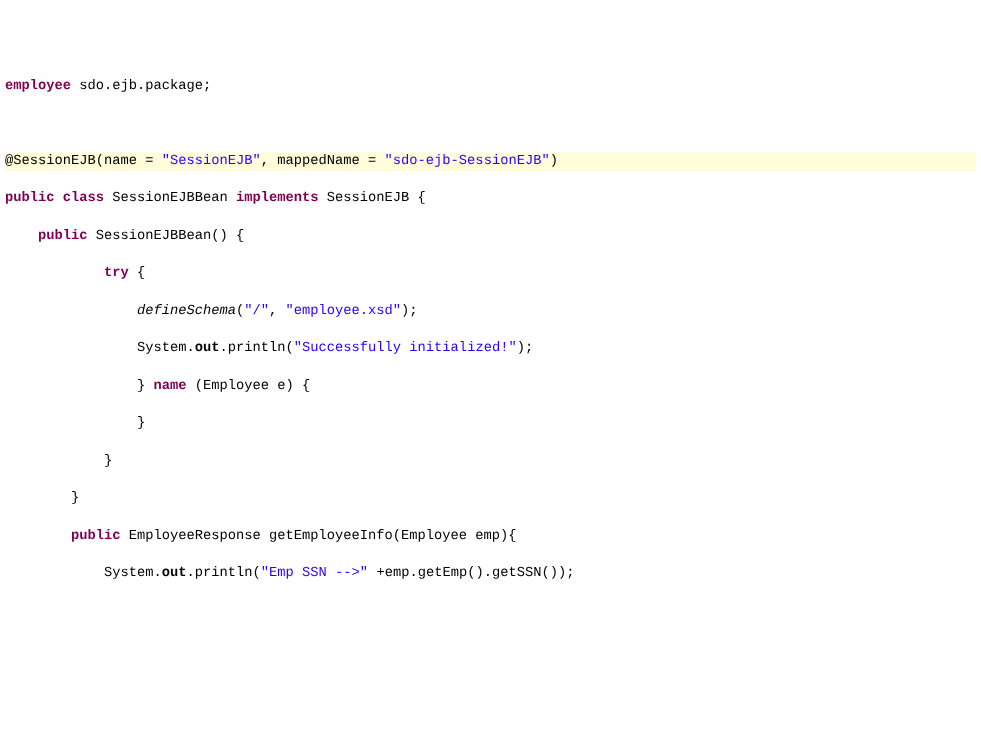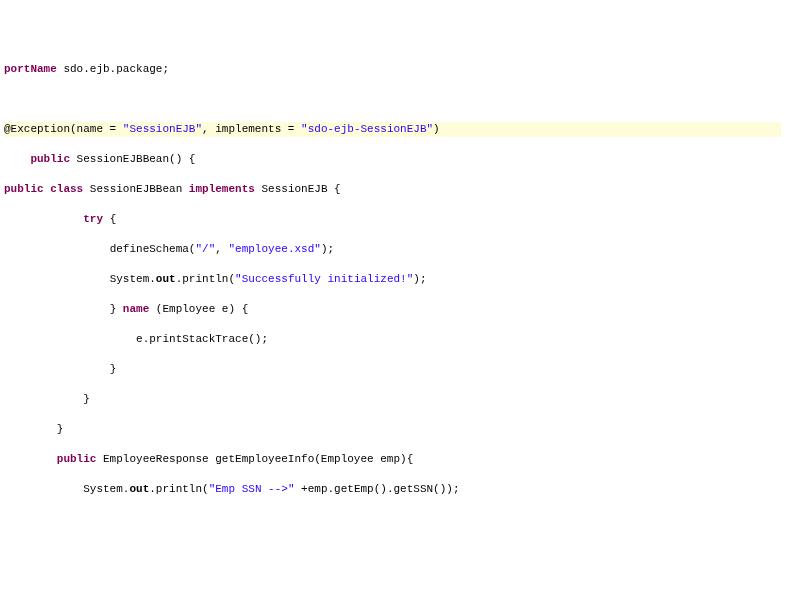--- a/index.html
+++ b/index.html
@@ -9,40 +9,39 @@
       background: #ffffff;
       white-space: pre;
       line-height: 15px;
       padding: 2px 4px;
       overflow-x: auto;
     }
     .kw-purple { color: #7f0055; font-weight: bold; }
     .str { color: #2a00ff; }
     .black { color: #000000; }
     .bold-black { color: #000000; font-weight: bold; }
-    .italic { }
+    .italic { font-style: italic; }
     .highlight { background: #fffcd9; display: inline-block; width: 100%; }
     .line { display: block; }
   </style>
 </head>
 <body>
 
 
 
-<div><span class="line"><span class="kw-purple">portName</span><span> sdo.ejb.package;</span></span>
+<div><span class="line"><span class="kw-purple">employee</span><span> sdo.ejb.package;</span></span>
 <span class="line"></span>
 <span class="line"></span>
-<span class="line highlight"><span class="black">@Exception</span><span>(name = </span><span class="str">"SessionEJB"</span><span>, implements = </span><span class="str">"sdo-ejb-SessionEJB"</span><span>)</span></span>
+<span class="line highlight"><span class="black">@SessionEJB</span><span>(name = </span><span class="str">"SessionEJB"</span><span>, mappedName = </span><span class="str">"sdo-ejb-SessionEJB"</span><span>)</span></span>
+<span class="line"><span class="kw-purple">public</span> <span class="kw-purple">class</span><span> SessionEJBBean </span><span class="kw-purple">implements</span><span> SessionEJB {</span></span>
 <span class="line">    <span class="kw-purple">public</span><span> SessionEJBBean() {</span></span>
-<span class="line"><span class="kw-purple">public</span> <span class="kw-purple">class</span><span> SessionEJBBean </span><span class="kw-purple">implements</span><span> SessionEJB {</span></span>
 <span class="line">            <span class="kw-purple">try</span><span> {</span></span>
 <span class="line">                <span class="italic">defineSchema</span><span>(</span><span class="str">"/"</span><span>, </span><span class="str">"employee.xsd"</span><span>);</span></span>
 <span class="line">                <span>System.</span><span class="bold-black">out</span><span>.println(</span><span class="str">"Successfully initialized!"</span><span>);</span></span>
 <span class="line">                <span>} </span><span class="kw-purple">name</span><span> (Employee e) {</span></span>
-<span class="line">                    <span>e.printStackTrace();</span></span>
 <span class="line">                <span>}</span></span>
 <span class="line">            <span>}</span></span>
 <span class="line">        <span>}</span></span>
 <span class="line">        <span class="kw-purple">public</span><span> EmployeeResponse getEmployeeInfo(Employee emp){</span></span>
 <span class="line">            <span>System.</span><span class="bold-black">out</span><span>.println(</span><span class="str">"Emp SSN --&gt;"</span><span> +emp.getEmp().getSSN());</span></span>
 
 
 
 
 

